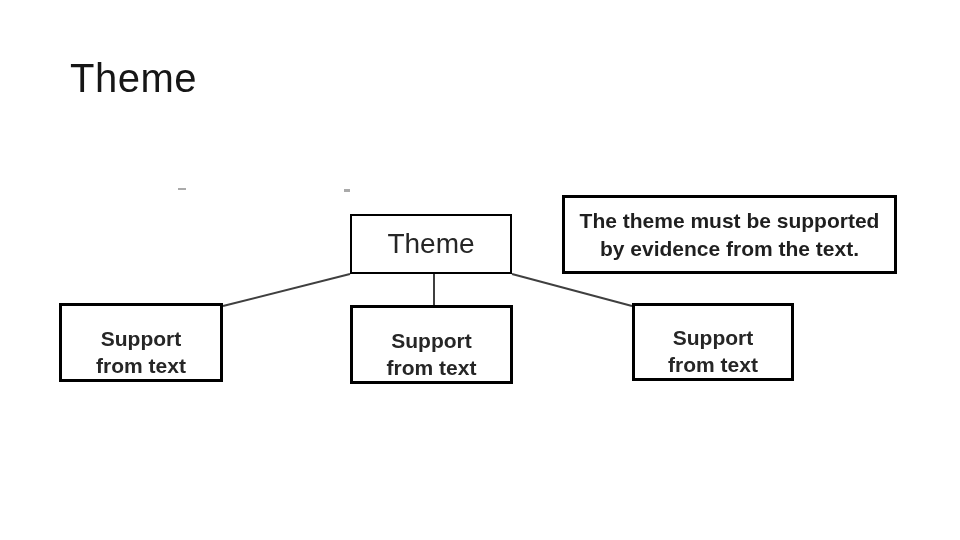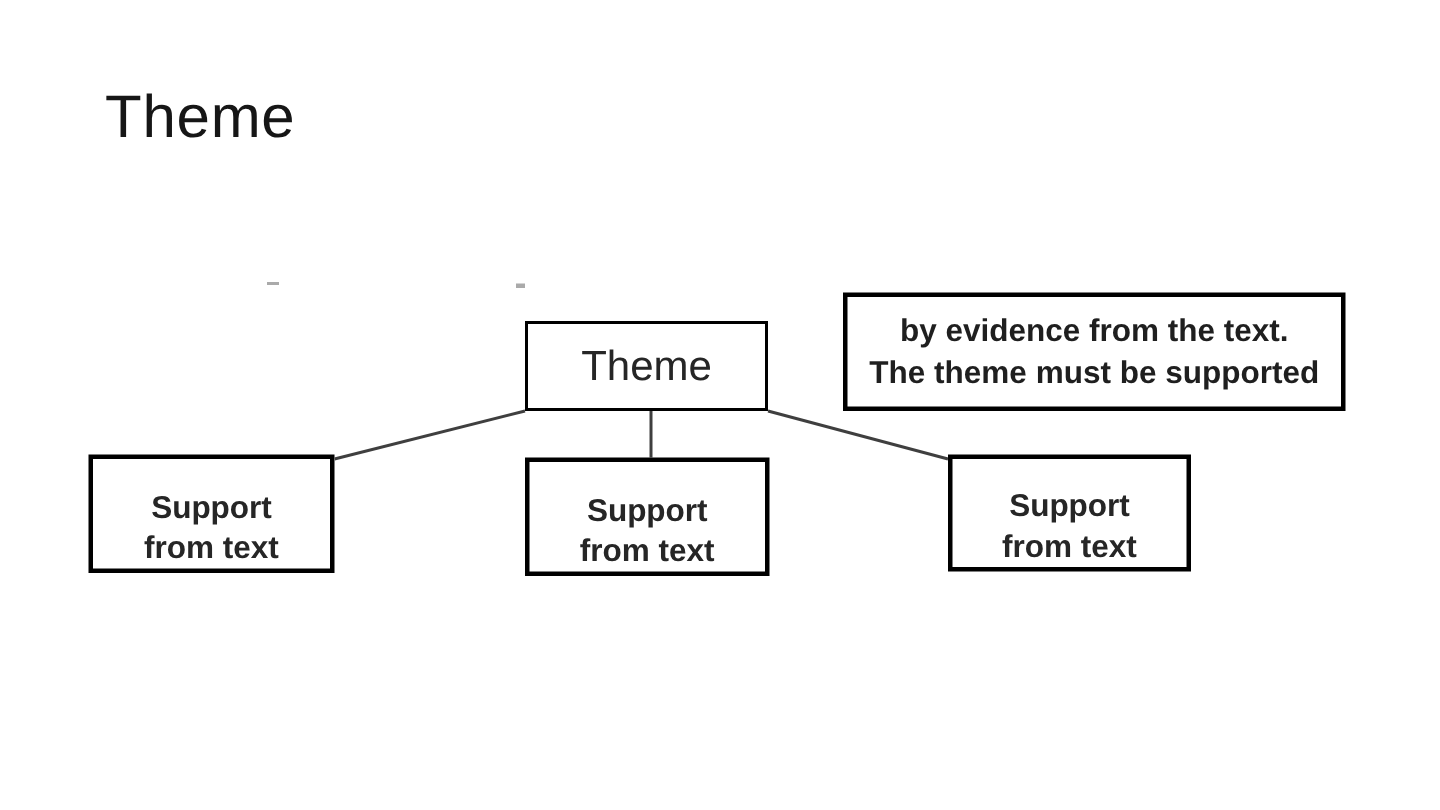--- a/index.html
+++ b/index.html
@@ -97,22 +97,22 @@
     <line x1="350" y1="274" x2="223" y2="306"></line>
     <line x1="434" y1="274" x2="434" y2="306"></line>
     <line x1="512" y1="274" x2="632" y2="306"></line>
   </svg>
 
   <div class="box theme-box">
     <span>Theme</span>
   </div>
 
   <div class="box note-box">
+    <div>The theme must be supported</div>
     <div>by evidence from the text.</div>
-    <div>The theme must be supported</div>
   </div>
 
   <div class="box support-box support-left">
     <div>Support</div>
     <div>from text</div>
   </div>
 
   <div class="box support-box support-mid">
     <div>Support</div>
     <div>from text</div>

